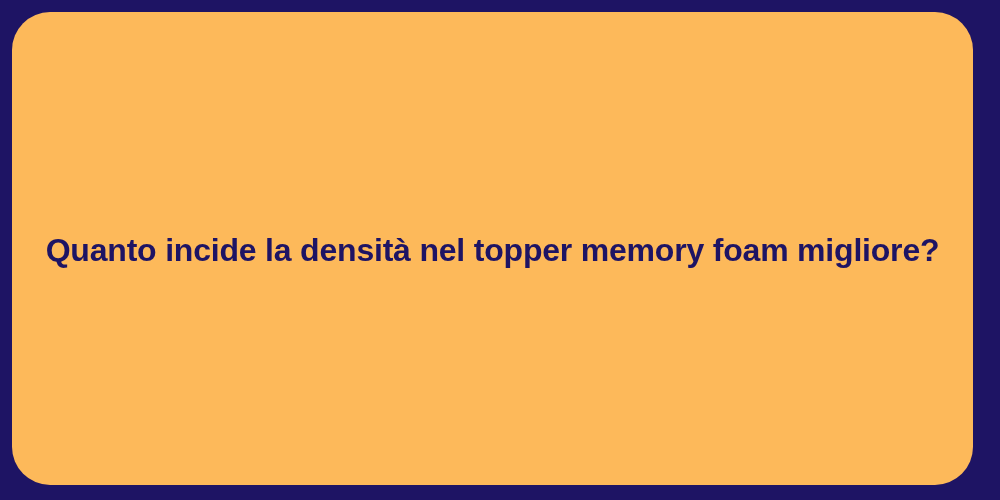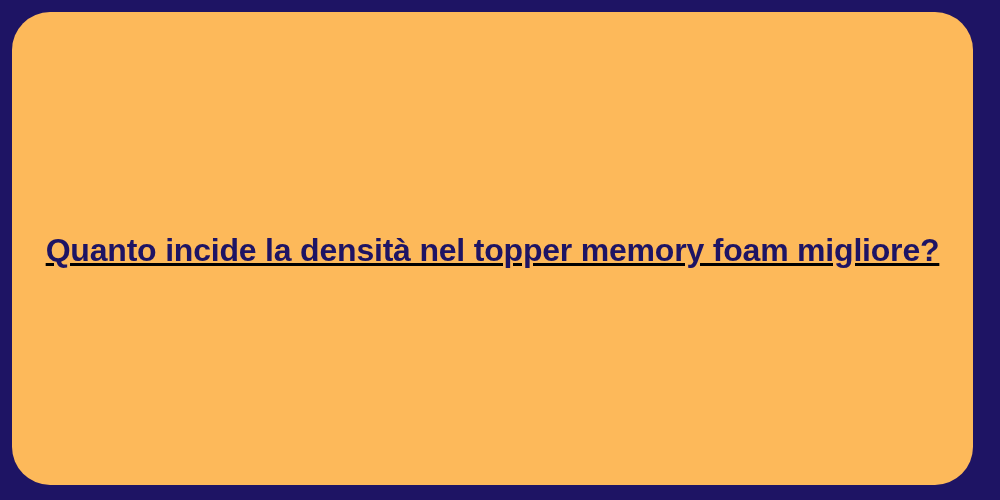--- a/index.html
+++ b/index.html
@@ -49,19 +49,19 @@
     color: #1e1464;
     white-space: nowrap;
     transform: translateY(1px);
   }
 </style>
 </head>
 <body>
 
 <div id="banner-root" style="background: rgb(30, 20, 100);">
 
-  <div id="card-surface" style="background: rgb(253, 185, 90); border-radius: 38px; left: 12px; top: 12px; text-decoration: underline;">
+  <div id="card-surface" style="background: rgb(253, 185, 90); border-radius: 38px; left: 12px; top: 12px;">
 
     <h1 id="headline" style="color: rgb(30, 20, 100); font-size: 32px; text-align: center;">Quanto incide la densità nel topper memory foam migliore?</h1>
 
   </div>
 
 </div>
 
 </body></html>

